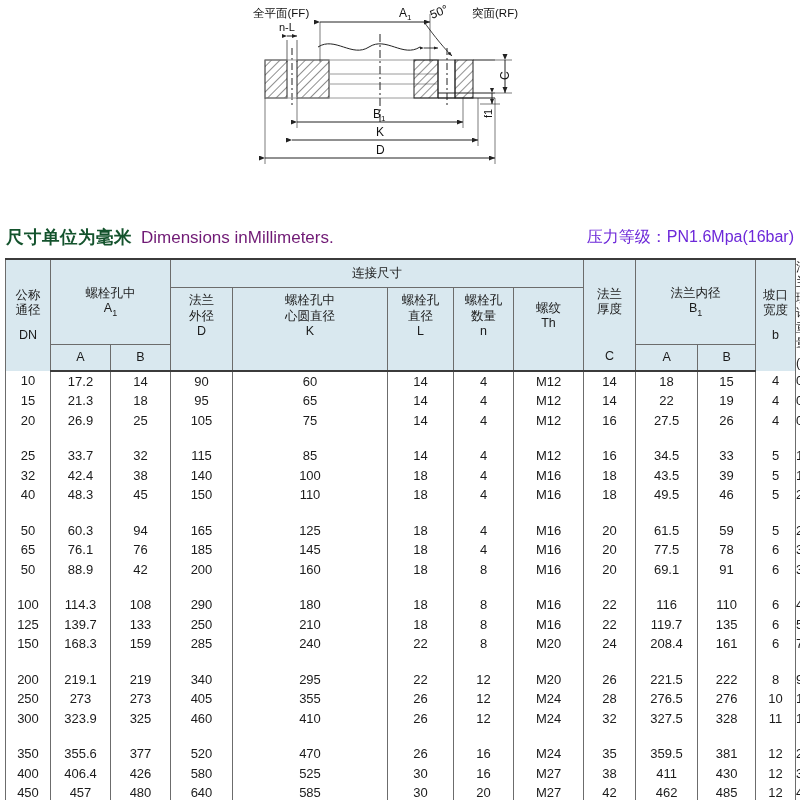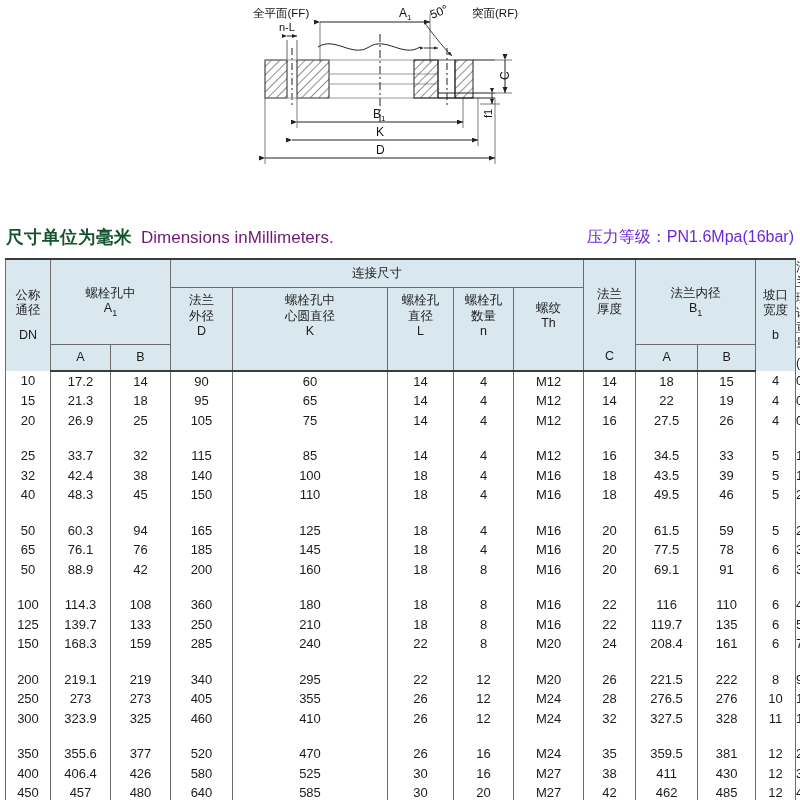--- a/index.html
+++ b/index.html
@@ -419,21 +419,21 @@
           <td></td>
           <td></td>
           <td></td>
           <td></td>
           <td class="edge-r"></td>
         </tr>
         <tr>
           <td class="edge-l">100</td>
           <td>114.3</td>
           <td>108</td>
-          <td>360</td>
+          <td>290</td>
           <td>180</td>
           <td>18</td>
           <td>8</td>
           <td>M16</td>
           <td>22</td>
           <td>116</td>
           <td>110</td>
           <td>6</td>
           <td class="edge-r">4.57</td>
         </tr>

